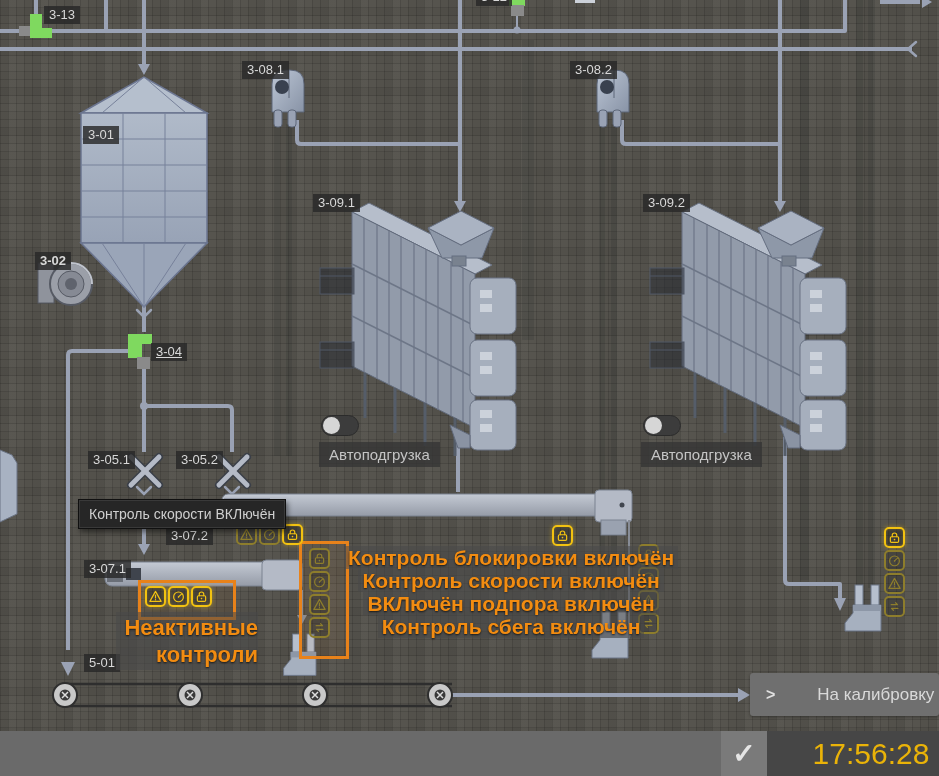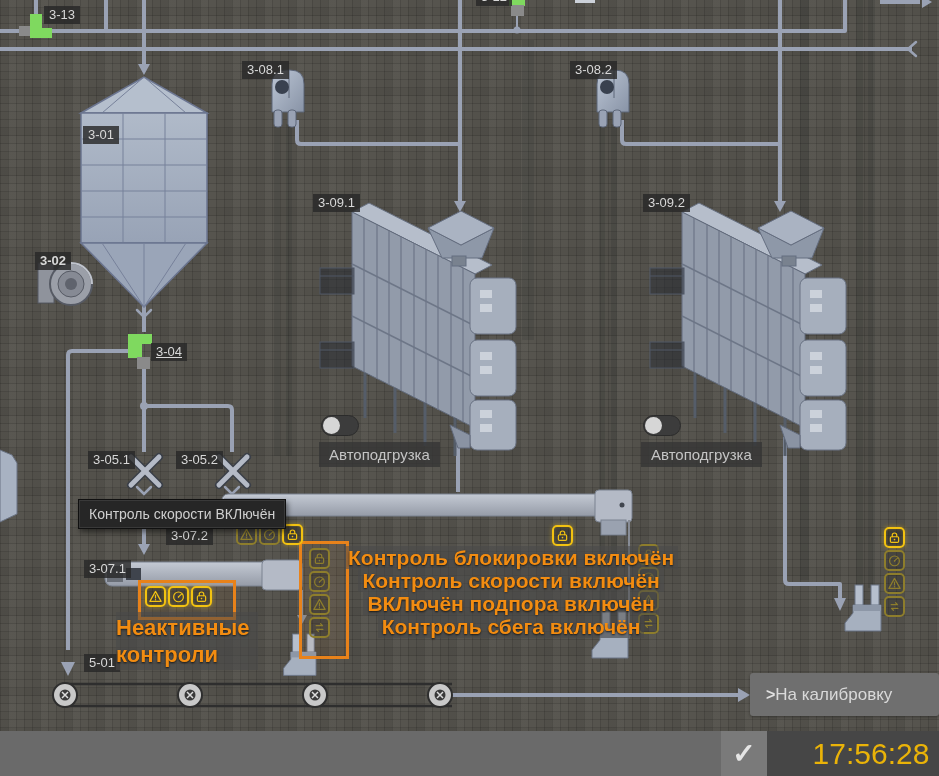--- a/index.html
+++ b/index.html
@@ -25,31 +25,31 @@
   .icon svg{width:15px;height:15px;}
   .icon.bright{color:#f2c211;box-shadow:0 0 5px rgba(242,194,17,.45),inset 0 0 3px rgba(242,194,17,.30);}
   .icon.dim{color:#8d7d2c;background:rgba(28,28,28,.22);}
   .hl-box{position:absolute;border:3px solid #e8821a;background:rgba(232,130,26,.06);z-index:2;}
   .orange-line{display:inline-block;background:rgba(72,72,72,.55);color:#f28c11;
     font-weight:bold;font-size:21px;line-height:23px;padding:0 4px;white-space:nowrap;
     text-shadow:0 1px 2px rgba(0,0,0,.7);}
   .orange-stack{position:absolute;left:344px;top:546px;z-index:4;display:flex;flex-direction:column;align-items:center;}
   .inactive-note{position:absolute;left:116px;top:612px;width:142px;z-index:4;
     background:rgba(72,72,72,.55);color:#f28c11;font-weight:bold;font-size:22px;
-    line-height:27px;text-align:left;padding:2px 0;text-shadow:0 1px 2px rgba(0,0,0,.7);}
+    line-height:27px;text-align:right;padding:2px 0;text-shadow:0 1px 2px rgba(0,0,0,.7);}
   .toggle{position:absolute;width:38px;height:21px;border-radius:11px;background:#3c3c3c;
     border:1px solid #2b2b2b;box-sizing:border-box;z-index:3;}
   .toggle .knob{position:absolute;left:1px;top:1px;width:17px;height:17px;border-radius:50%;background:#d6d6d6;}
   .toggle-label{position:absolute;z-index:3;background:rgba(52,52,52,.78);color:#c4c4c4;
     font-size:15px;line-height:19px;padding:3px 10px;white-space:nowrap;}
   .calib-btn{position:absolute;left:750px;top:673px;width:189px;height:43px;background:#6f6f6f;
     border-radius:3px;z-index:2;display:flex;align-items:center;color:#d9d9d9;font-size:17px;
     box-shadow:0 1px 3px rgba(0,0,0,.35);cursor:pointer;}
   .calib-btn .chev{margin-left:16px;font-weight:bold;font-size:16px;color:#e0e0e0;}
-  .calib-btn .lbl{}
+  .calib-btn .lbl{margin-left:42px;}
   .statusbar{position:absolute;left:0;top:731px;width:939px;height:45px;z-index:6;}
   .statusbar .zone-left{position:absolute;left:0;top:0;width:721px;height:45px;background:#6a6a6a;border-right:1px solid #575757;}
   .statusbar .check-btn{position:absolute;left:721px;top:0;width:46px;height:45px;background:#7a7a7a;
     display:flex;align-items:center;justify-content:center;color:#e5e5e5;font-size:28px;font-weight:bold;cursor:pointer;}
   .statusbar .zone-time{position:absolute;left:767px;top:0;width:208px;height:45px;background:#464646;
     display:flex;align-items:center;justify-content:center;color:#eab308;font-size:30px;}
 </style>
 </head>
 <body>
 

